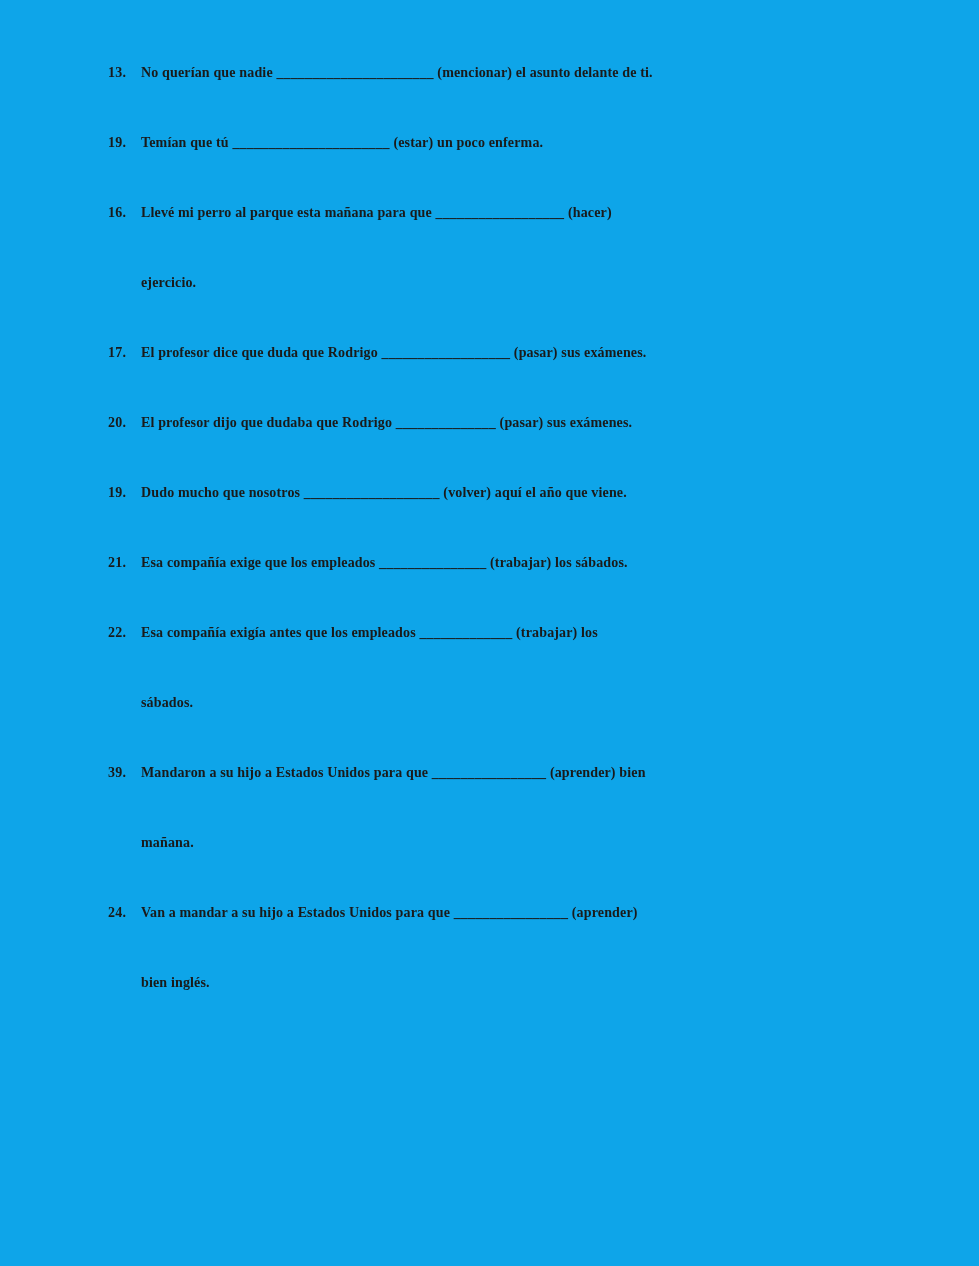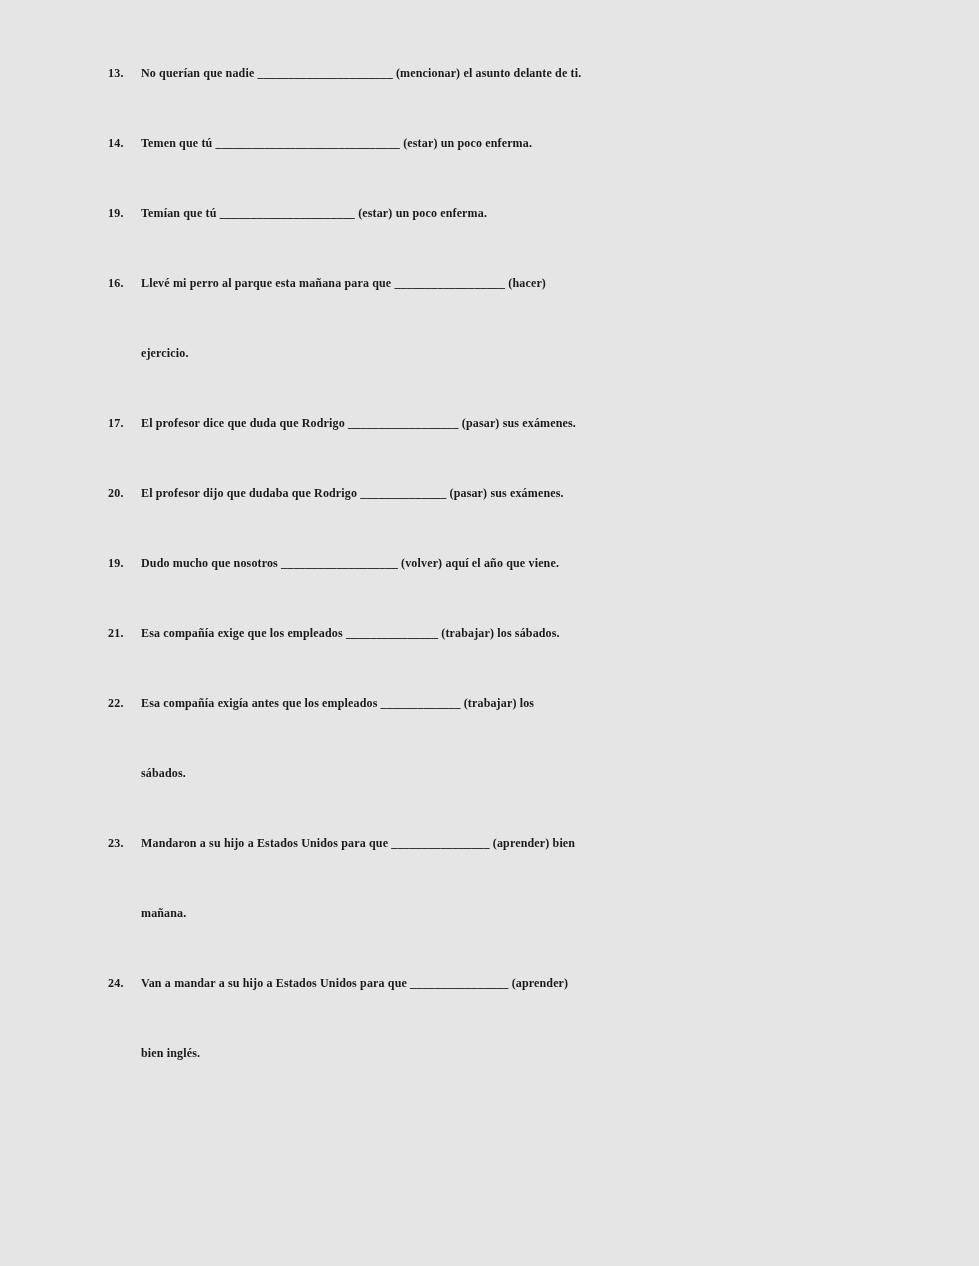--- a/index.html
+++ b/index.html
@@ -4,26 +4,26 @@
 <style>
   html, body {
     margin: 0;
     padding: 0;
     background: #ffffff;
   }
   .page {
     position: relative;
     width: 979px;
     height: 1266px;
-    background: #e5e5e5;
+    background: #0ea5e9;
     box-sizing: border-box;
     padding: 38px 40px 0 108px;
     font-family: "Liberation Serif", "DejaVu Serif", serif;
     font-weight: 700;
-    font-size: 12px;
+    font-size: 14px;
     color: #1a1a1a;
     overflow: hidden;
   }
   .line {
     height: 70px;
     line-height: 70px;
     white-space: nowrap;
   }
   .num {
     display: inline-block;
@@ -34,23 +34,20 @@
     letter-spacing: 0.15px;
   }
 </style>
 </head>
 <body>
 
 <div class="page">
 
   <div class="line">
     <span class="num">13.</span><span class="text">No querían que nadie ______________________ (mencionar) el asunto delante de ti.</span>
-  </div>
-  <div class="line">
-    <span class="num">14.</span><span class="text">Temen que tú ______________________________ (estar) un poco enferma.</span>
   </div>
   <div class="line">
     <span class="num">19.</span><span class="text">Temían que tú ______________________ (estar) un poco enferma.</span>
   </div>
   <div class="line">
     <span class="num">16.</span><span class="text">Llevé mi perro al parque esta mañana para que __________________ (hacer)</span>
   </div>
   <div class="line">
     <span class="num"></span><span class="text">ejercicio.</span>
   </div>
@@ -66,21 +63,21 @@
   <div class="line">
     <span class="num">21.</span><span class="text">Esa compañía exige que los empleados _______________ (trabajar) los sábados.</span>
   </div>
   <div class="line">
     <span class="num">22.</span><span class="text">Esa compañía exigía antes que los empleados _____________ (trabajar) los</span>
   </div>
   <div class="line">
     <span class="num"></span><span class="text">sábados.</span>
   </div>
   <div class="line">
-    <span class="num">23.</span><span class="text">Mandaron a su hijo a Estados Unidos para que ________________ (aprender) bien</span>
+    <span class="num">39.</span><span class="text">Mandaron a su hijo a Estados Unidos para que ________________ (aprender) bien</span>
   </div>
   <div class="line">
     <span class="num"></span><span class="text">mañana.</span>
   </div>
   <div class="line">
     <span class="num">24.</span><span class="text">Van a mandar a su hijo a Estados Unidos para que ________________ (aprender)</span>
   </div>
   <div class="line">
     <span class="num"></span><span class="text">bien inglés.</span>
   </div>

